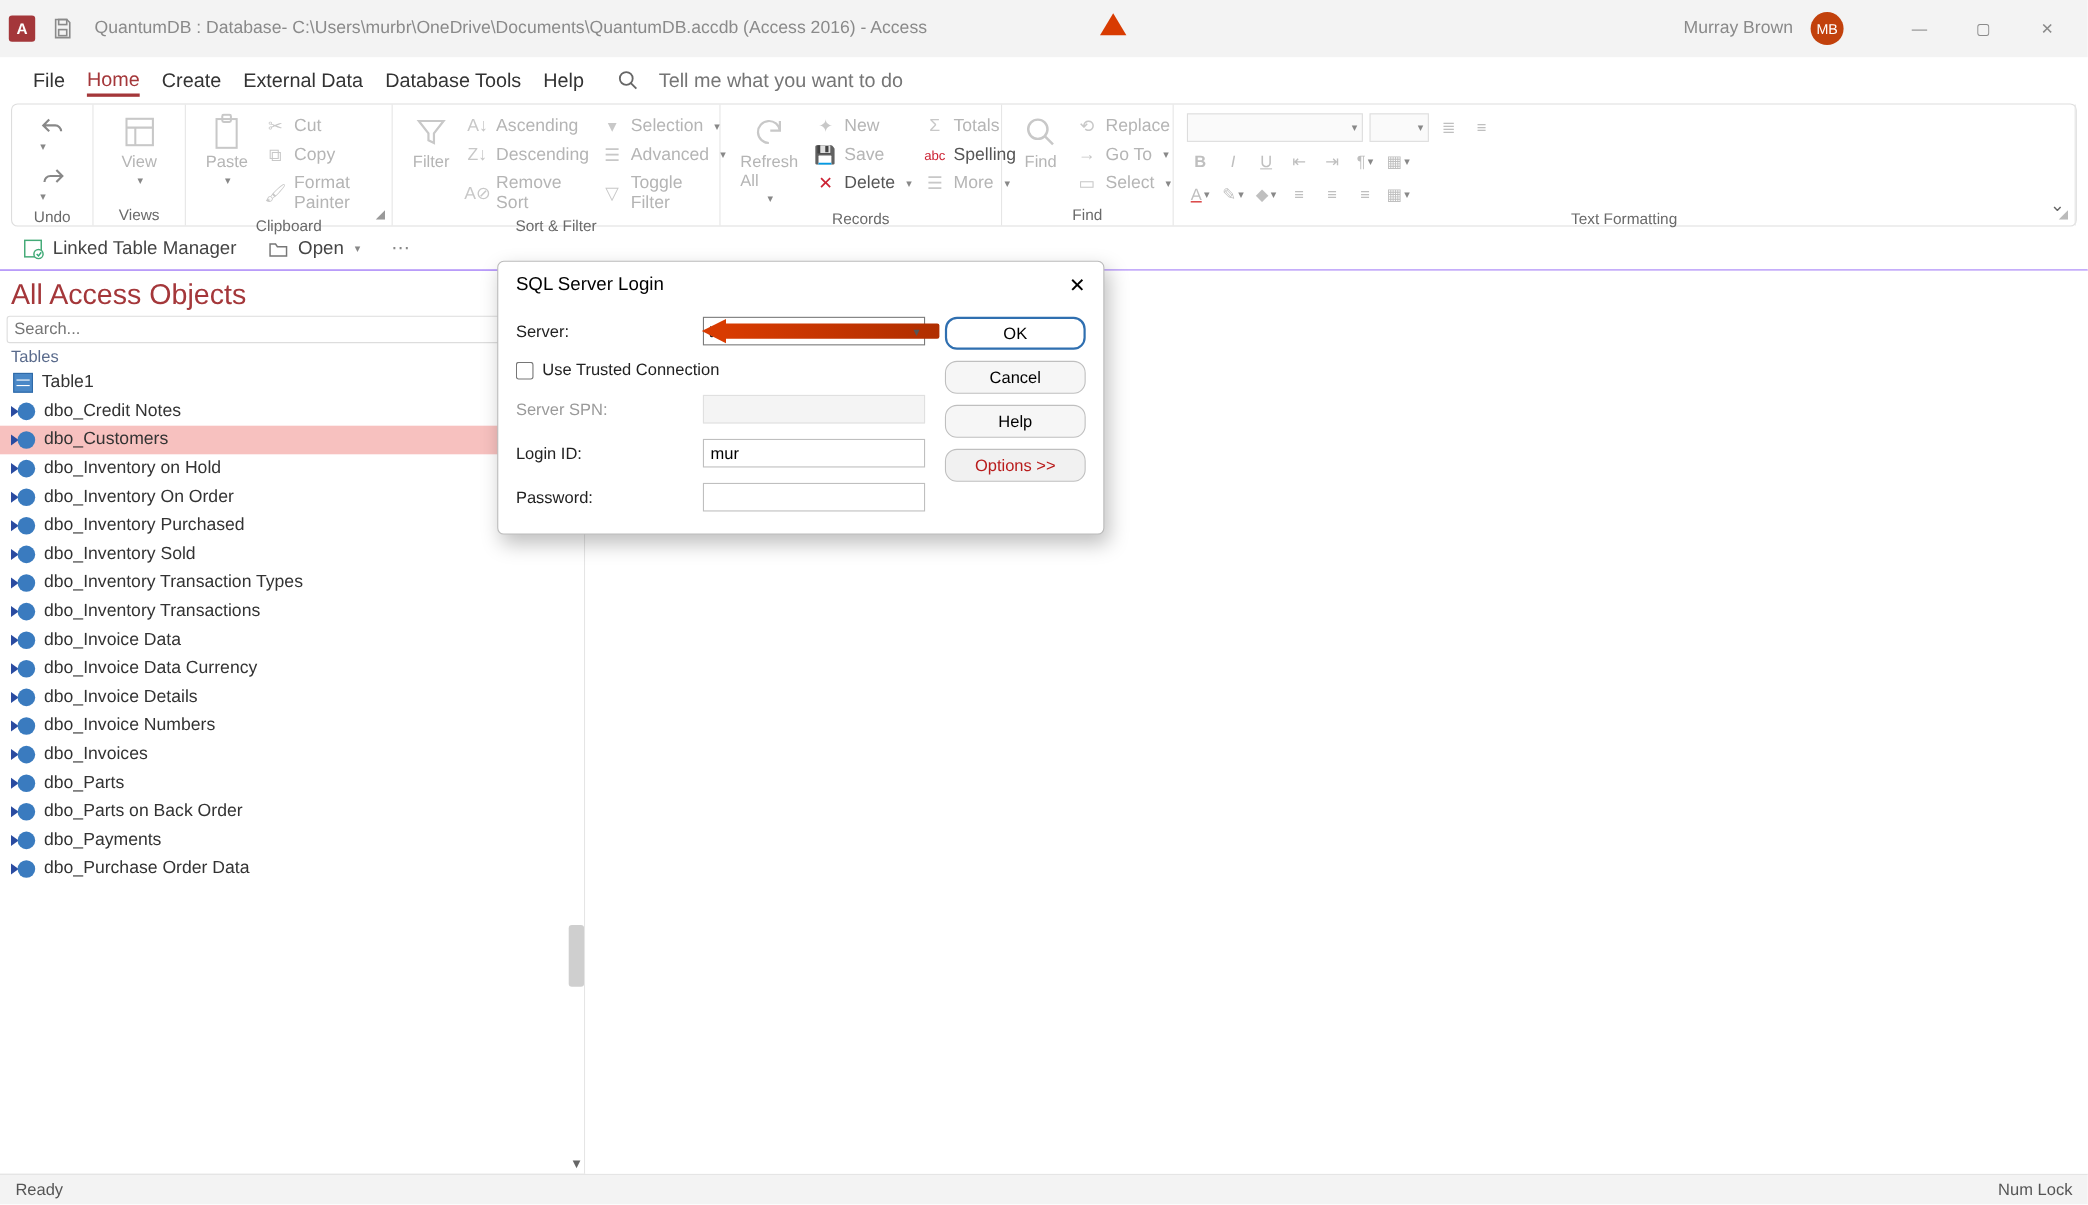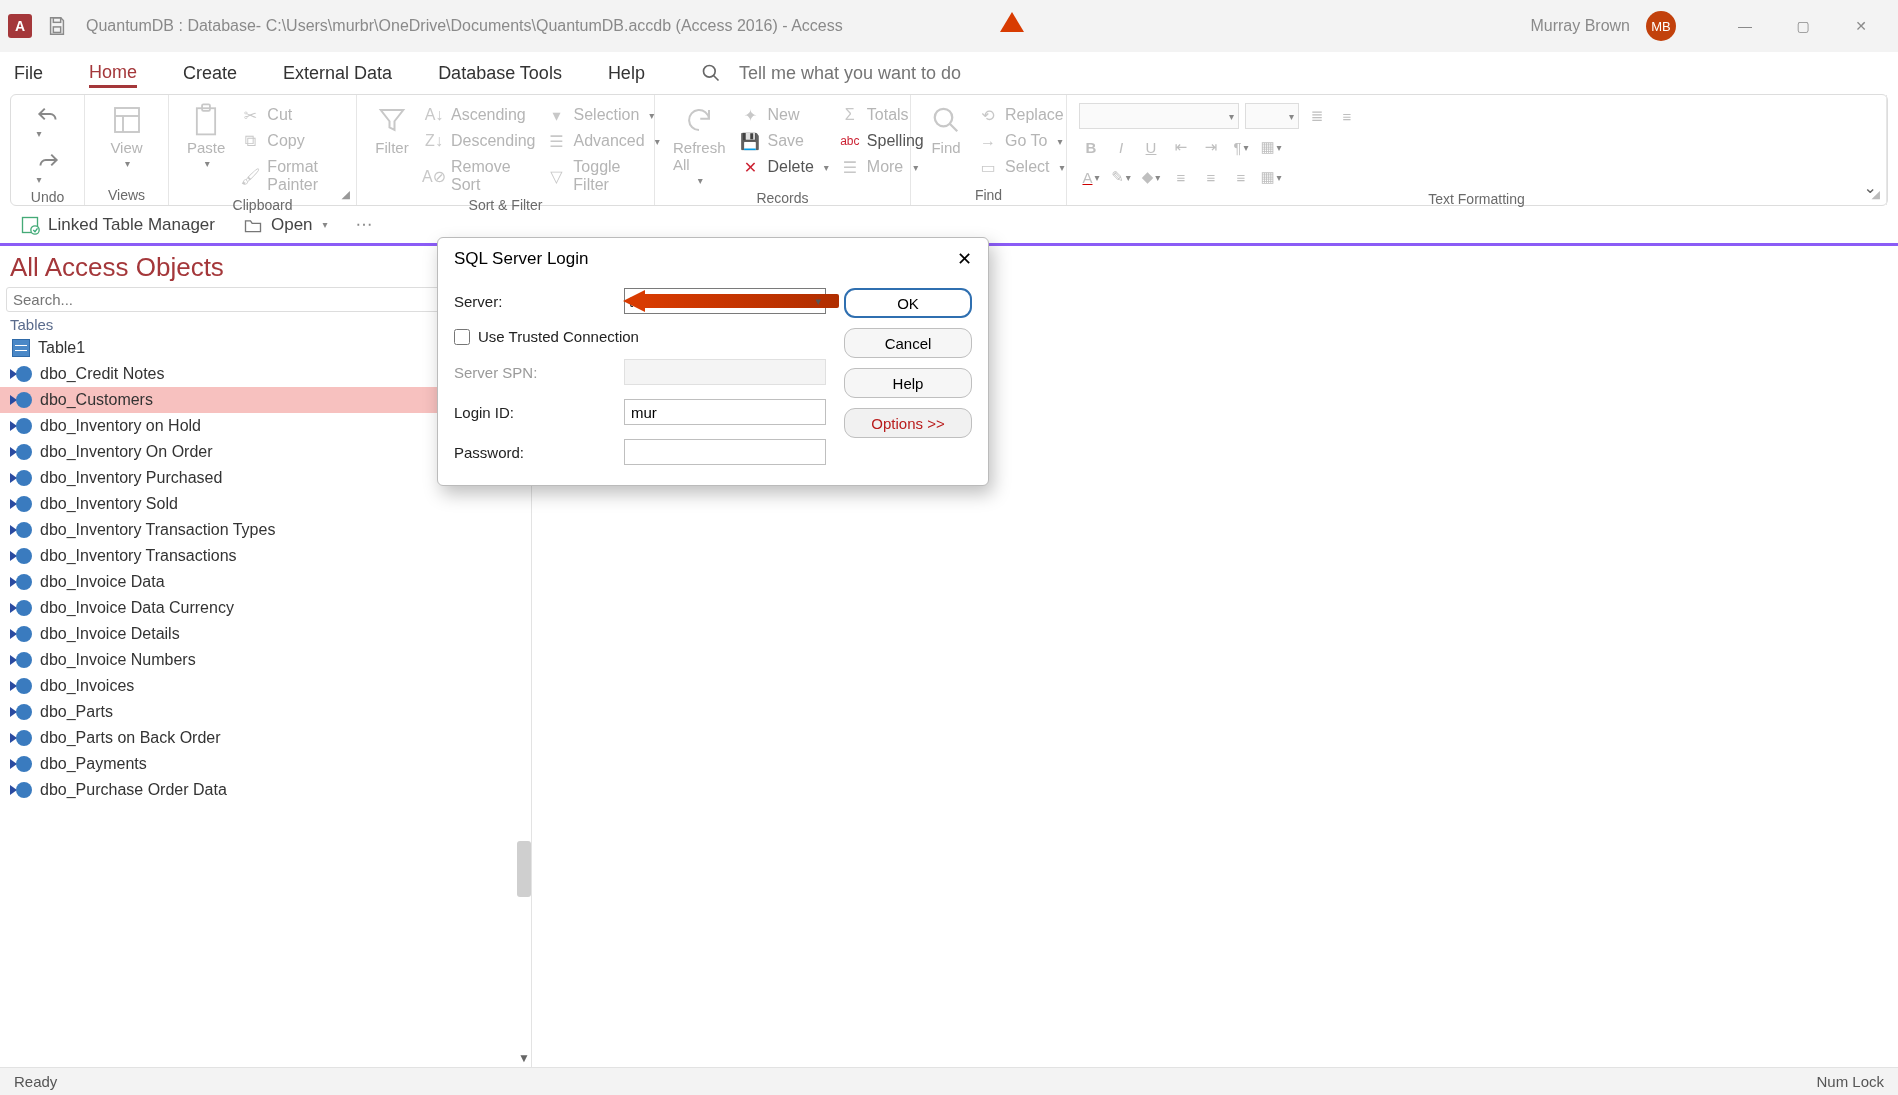--- a/index.html
+++ b/index.html
@@ -11,21 +11,21 @@
 .qat-save { width:22px; height:22px; margin-right: 18px; color:#8a8a8a; }
 .title-text { flex: 0 0 auto; }
 .titlebar-spacer { flex: 1; }
 .user-name { font-size: 16px; color:#8a8a8a; margin-right: 16px; }
 .user-badge { width: 30px; height: 30px; border-radius: 50%; background: #c2410c; color:#fff; font-size:13px; display:flex;align-items:center;justify-content:center; margin-right: 40px; }
 .win-btn { width: 58px; height: 40px; display:flex; align-items:center; justify-content:center; color:#8a8a8a; font-size:14px; }
 
 .cursor-arrow { position:absolute; width:0;height:0; border-left:12px solid transparent;border-right:12px solid transparent;border-bottom:20px solid #d83b01; }
 
 
-.menubar { height: 42px; display:flex; align-items:center; padding-left: 14px; gap: 46px; font-size: 18px; color:#333; border-bottom: 0; }
+.menubar { height: 42px; display:flex; align-items:center; padding-left: 30px; gap: 20px; font-size: 18px; color:#333; border-bottom: 0; }
 .menubar .tab { padding: 4px 0; cursor:pointer; }
 .menubar .tab.active { color: #a4373a; border-bottom: 3px solid #a4373a; padding-bottom: 2px; }
 .tellme { display:flex; align-items:center; gap:18px; color:#5a5a5a; margin-left: 10px;}
 .tellme input { border:none; background:transparent; font-size:18px; width: 280px; color:#767676; outline:none;}
 
 
 .ribbon { height: 112px; border: 1px solid #ddd; border-radius: 6px; margin: 0 10px; display:flex; position:relative; }
 .group { border-right: 1px solid #e6e6e6; padding: 6px 12px 2px 12px; display:flex; flex-direction:column; justify-content:space-between; }
 .group-body { display:flex; align-items:flex-start; gap:8px; flex:1; }
 .group-label { text-align:center; font-size:14px; color:#6a6a6a; padding-top:2px;}
@@ -37,21 +37,21 @@
 .linebtn.disabled, .bigbtn.disabled, .group.disabled { color:#b5b5b5; }
 .linebtn.disabled .sm-ico, .bigbtn.disabled .ico { color:#c8c8c8; }
 .caret { font-size:10px; color:#888; margin-left:2px;}
 .ribbon-collapse { position:absolute; right:10px; bottom:8px; font-size:16px; color:#666;}
 
 .ribbon .group.text-formatting .field-box { border:1px solid #ddd; height:26px; font-size:13px; padding:0 4px; color:#bbb; background:#fafafa; display:inline-flex;align-items:center;}
 .text-format-row { display:flex; gap:6px; align-items:center; }
 .fmtbtn { width:24px;height:24px; display:flex;align-items:center;justify-content:center; color:#bfbfbf; font-size:15px;}
 
 
-.subtoolbar { height: 40px; display:flex; align-items:center; gap: 28px; padding-left: 20px; font-size:17px; color:#444; border-bottom: 3px solid #8b5cf6;}
+.subtoolbar { height: 40px; display:flex; align-items:center; gap: 28px; padding-left: 20px; font-size:17px; color:#444; border-bottom: 1px solid #8b5cf6;}
 .subtoolbar .btn { display:flex; align-items:center; gap:8px; }
 
 
 .main { display:flex; height: calc(1095px - 52px - 42px - 112px - 40px - 28px); }
 .navpane { width: 532px; border-right: 1px solid #e3e3e3; display:flex; flex-direction:column; }
 .navpane-header { color:#a4373a; font-size:26px; padding: 6px 10px 2px 10px; display:flex; align-items:center; justify-content:space-between;}
 .navpane-header .chev { font-size:14px; color:#a4373a;}
 .navpane-search { margin: 2px 6px 0 6px; }
 .navpane-search input { width:100%; border:1px solid #ddd; border-radius:3px; padding:3px 6px; font-size:15px; color:#888;}
 .navgroup-title { font-size:15px; color:#5a6b8c; padding: 4px 10px 2px 10px; }
@@ -63,21 +63,21 @@
 .table-ico::after{content:"";position:absolute;left:2px;right:2px;top:10px;height:1px;background:#fff;}
 .linked-ico { width:20px;height:16px; position:relative; }
 .linked-ico .globe{ width:16px;height:16px; border-radius:50%; background:#3a7bbf; position:absolute; right:0; top:0;}
 .linked-ico .arrow{ position:absolute; left:-2px; top:3px; width:0;height:0; border-top:5px solid transparent;border-bottom:5px solid transparent; border-left:7px solid #2a4ba0;}
 .tree-scroll-handle { position:absolute; right:0; top:506px; width:14px; height:56px; background:#cfcfcf; border-radius:3px;}
 .tree-scroll-arrow { position:absolute; right:1px; bottom:2px; font-size:12px; color:#666;}
 
 .content { flex:1; position:relative; background:#fff;}
 
 
-.dialog { position:absolute; left:437px; top:237px; width:552px; background:#fff; border:1px solid #bbb; border-radius:6px; box-shadow: 4px 8px 18px rgba(0,0,0,0.25); z-index:50;}
+.dialog { position:absolute; left:452px; top:237px; width:552px; background:#fff; border:1px solid #bbb; border-radius:6px; box-shadow: 4px 8px 18px rgba(0,0,0,0.25); z-index:50;}
 .dialog-title { display:flex; justify-content:space-between; align-items:center; padding:10px 16px; font-size:17px;}
 .dialog-close { font-size:18px; cursor:pointer;}
 .dialog-body { display:flex; padding: 8px 16px 20px 16px; gap: 18px;}
 .dlg-left { flex:1; display:grid; grid-template-columns: 158px 1fr; row-gap:14px; column-gap:12px; align-items:center; font-size:15px; color:#222;}
 .dlg-left label.disabled{color:#9a9a9a;}
 .dlg-left .cbrow { grid-column: 1 / span 2; display:flex; align-items:center; gap:8px;}
 .dlg-left input[type=text], .dlg-left input[type=password]{ border:1px solid #bfbfbf; height:26px; padding:0 6px; font-size:15px; width:100%; }
 .dlg-left .combo { border:1px solid #7a7a7a; height:26px; display:flex; align-items:center; padding:0 4px; position:relative; background:#fff;}
 .dlg-left .combo .carat{ position:absolute; right:4px; font-size:11px; color:#555;}
 .redbar { position:absolute; left:18px; top:5px; height:14px; width:196px; background: linear-gradient(90deg,#d83b01,#b02e00); border-radius:2px;}

